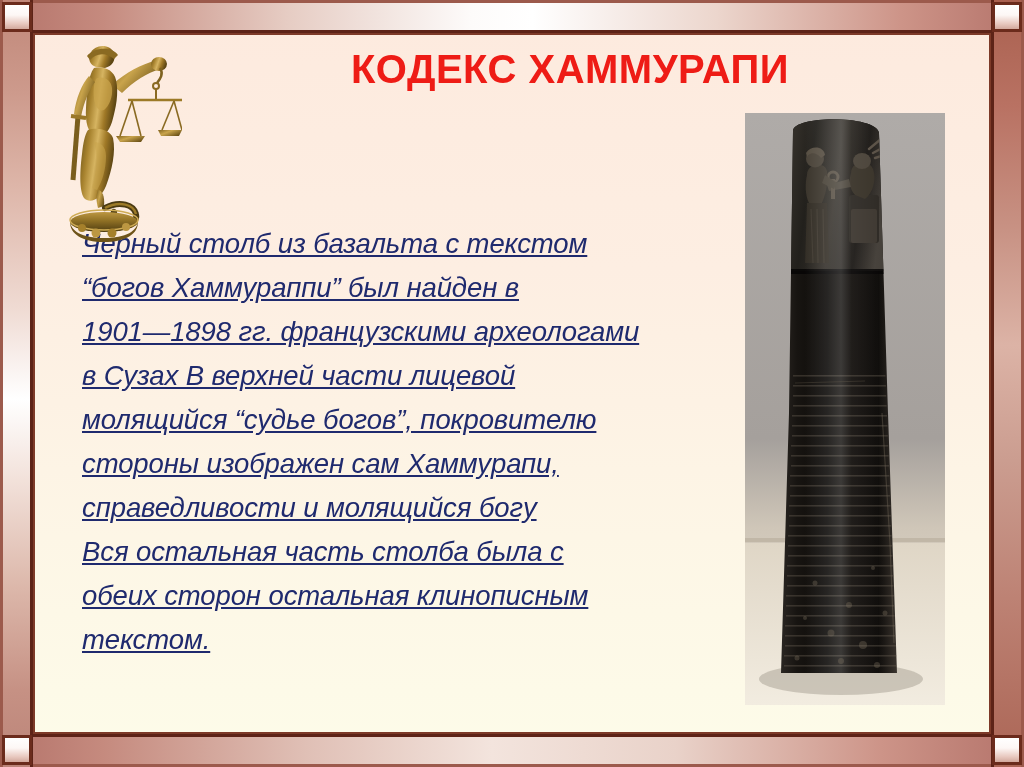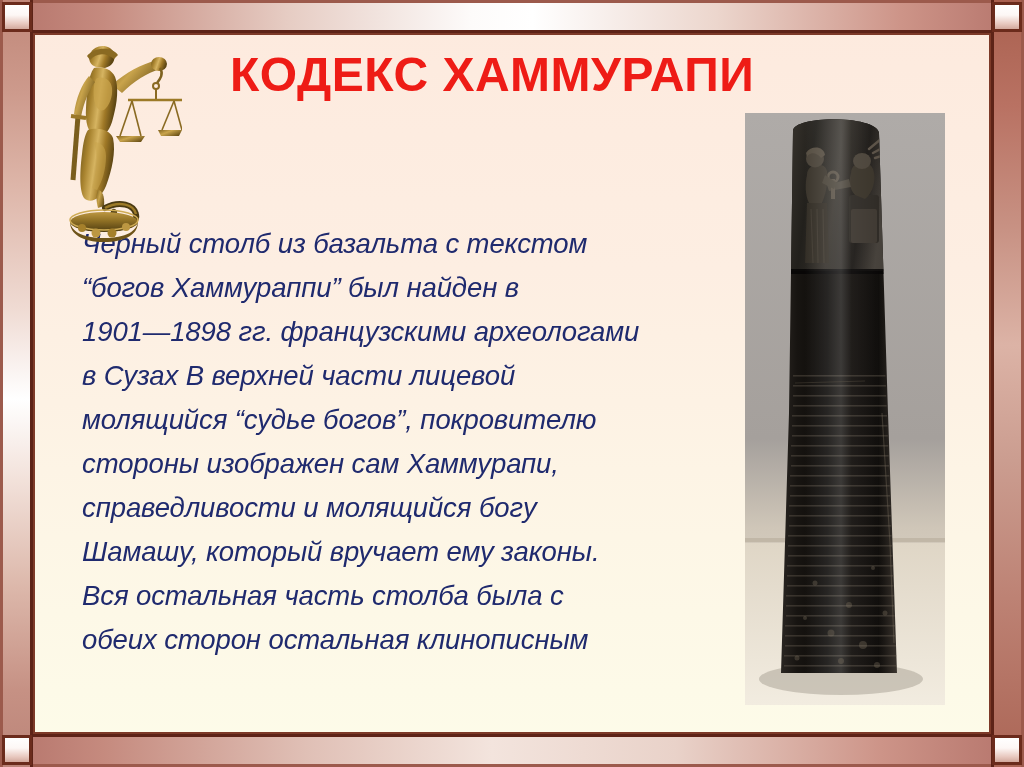--- a/index.html
+++ b/index.html
@@ -83,41 +83,43 @@
     pointer-events: none;
   }
 
   
   .title {
     position: absolute;
     z-index: 12;
     left: 230px;
     top: 47px;
     width: 680px;
+    text-align: center;
     color: #EE1C16;
     font-family: "Liberation Sans", sans-serif;
     font-weight: bold;
-    font-size: 48px;
+    font-size: 40px;
     letter-spacing: 0.5px;
     white-space: nowrap;
   }
 
   
   .body-text {
     position: absolute;
     z-index: 12;
     left: 82px;
     top: 222px;
     width: 625px;
     color: #1F2A6E;
     font-family: "Liberation Sans", sans-serif;
     font-style: italic;
     font-size: 27.5px;
     line-height: 44px;
     letter-spacing: -0.1px;
+    text-decoration: underline;
   }
 
   
   .statue {
     position: absolute;
     z-index: 14;
     left: 42px;
     top: 30px;
     width: 140px;
     height: 218px;
@@ -354,18 +356,18 @@
   </div>
 
   <div class="body-text">
     <div>Черный столб из базальта с текстом</div>
     <div>“богов Хаммураппи” был найден в</div>
     <div>1901—1898 гг. французскими археологами</div>
     <div>в Сузах  В верхней части лицевой</div>
     <div>молящийся “судье богов”, покровителю</div>
     <div>стороны изображен сам Хаммурапи,</div>
     <div>справедливости и молящийся богу</div>
-    <div>Шамашу, который вручает ему законы.</div>
     <div>Вся остальная часть столба была с</div>
     <div>обеих сторон остальная клинописным</div>
+    <div>текстом.</div>
   </div>
 
 </div>
 
 </body></html>

